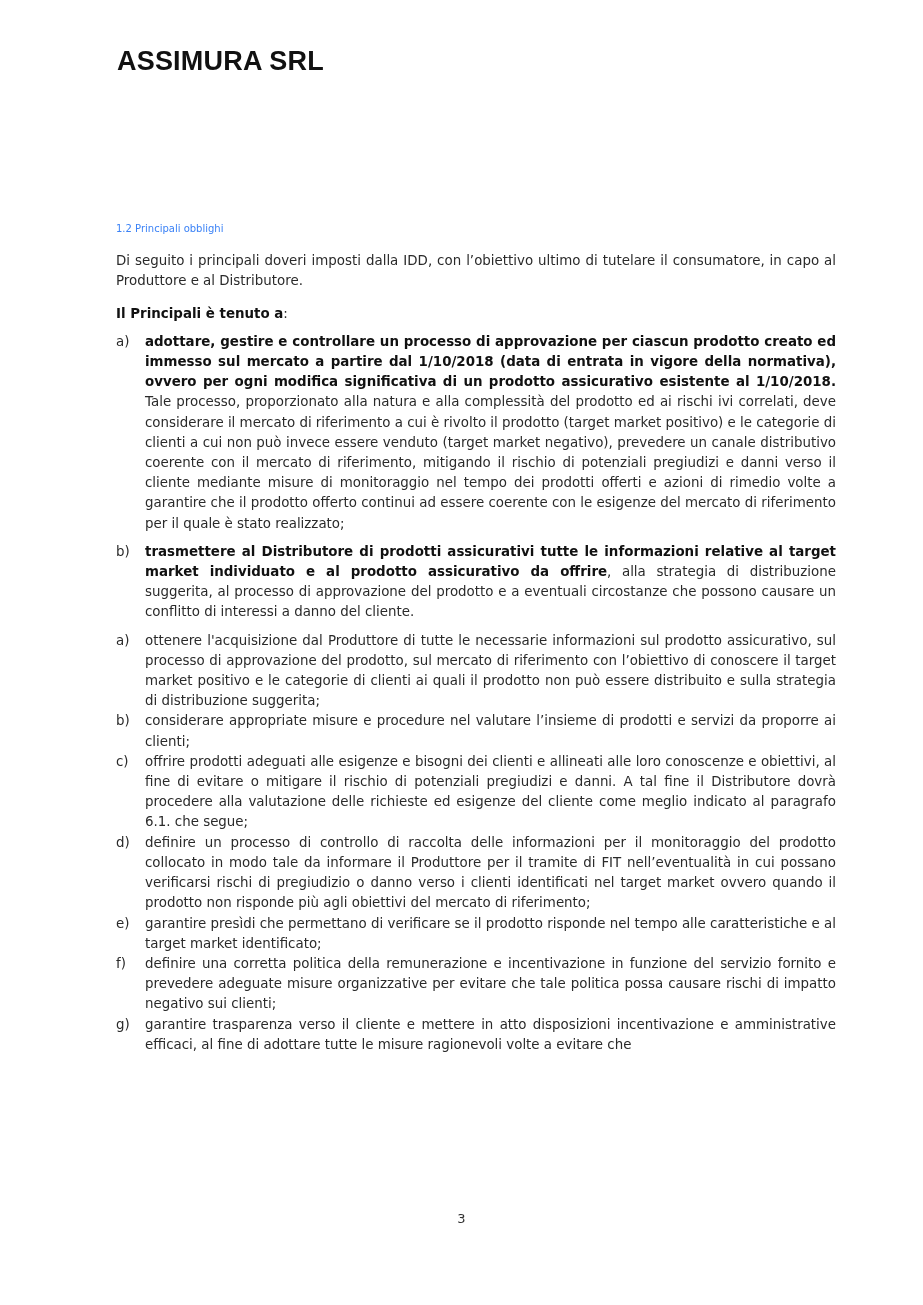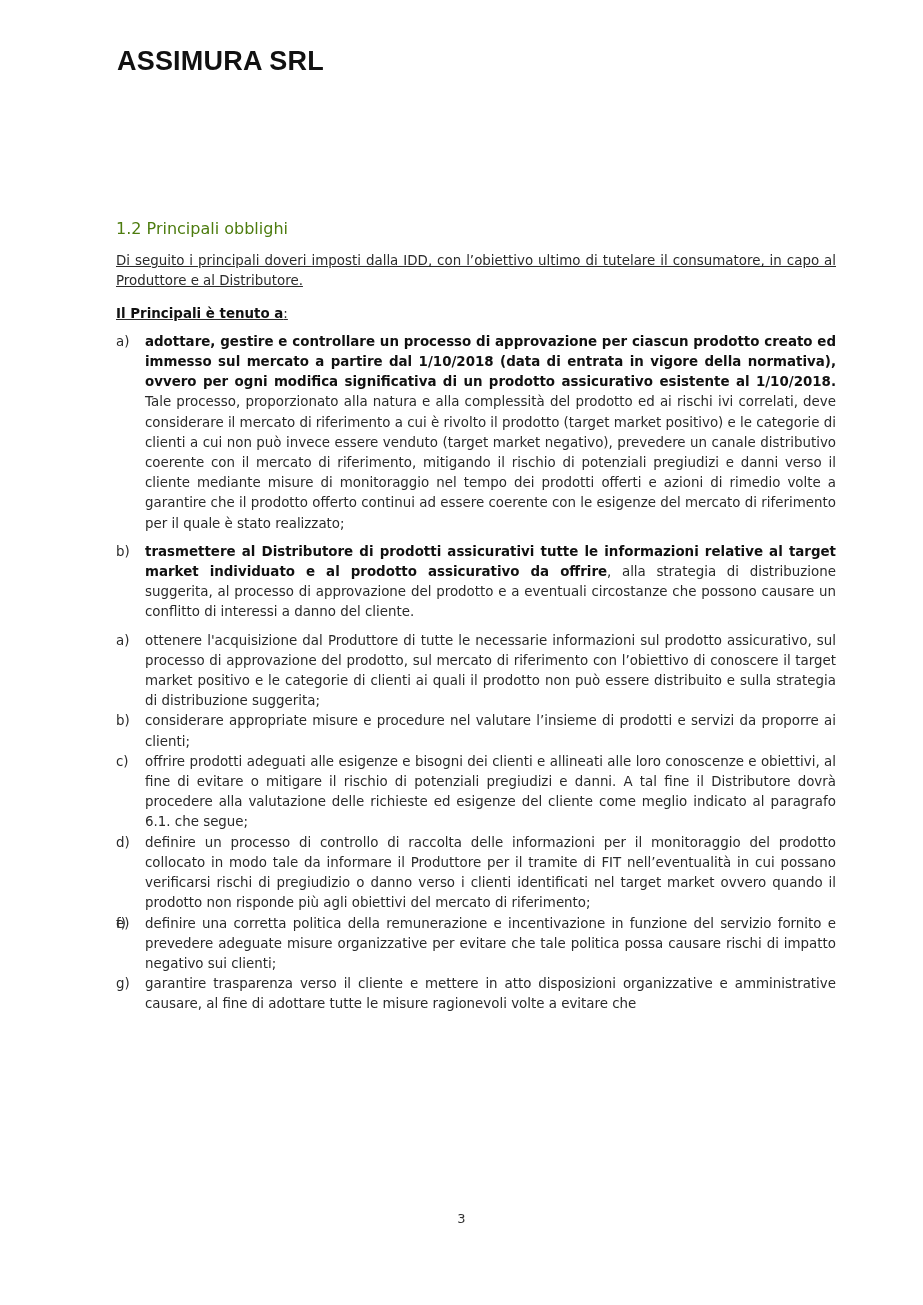--- a/index.html
+++ b/index.html
@@ -3,22 +3,22 @@
   <meta charset="utf-8">
   <style>
     html, body { margin: 0; padding: 0; background: #ffffff; }
     body { width: 923px; height: 1305px; position: relative; overflow: hidden;
            font-family: "Liberation Sans", sans-serif; color: #222; }
     .page { position: absolute; left: 0; top: 0; width: 774px; height: 1305px; }
     .company { position: absolute; left: 117px; top: 46px; font-family: "Liberation Sans", sans-serif;
                font-weight: bold; font-size: 27px; color: #111; letter-spacing: 0.2px; }
     .content { position: absolute; left: 116px; top: 219px; width: 720px;
                font-family: "DejaVu Sans", sans-serif; font-size: 13.4px; line-height: 20.2px; color: #2a2a2a; }
-    .section-title { color: #4d7c0f; font-size: 16px; margin: 0 0 6px 0; font-weight: normal; }
-    p { margin: 12px 0 8px 0; text-align: justify; text-decoration: underline; }
+    .section-title { color: #3b82f6; font-size: 10px; margin: 0 0 6px 0; font-weight: normal; }
+    p { margin: 12px 0 8px 0; text-align: justify; }
     .b { font-weight: bold; color: #111; }
     ol { list-style: none; margin: 0 0 8px 0; padding: 0; }
     li { position: relative; padding-left: 29px; text-align: justify; margin-bottom: 0; }
     li.gap { margin-bottom: 8px; }
     .marker { position: absolute; left: 0; top: 0; }
     .pnum { position: absolute; top: 1211px; left: 0; width: 923px; text-align: center;
             font-family: "DejaVu Sans", sans-serif; font-size: 13px; color: #333; }
   </style>
 </head>
 <body>
@@ -40,20 +40,20 @@
         <span class="marker">b)</span><span class="b">trasmettere al Distributore di prodotti assicurativi tutte le informazioni relative al target market individuato e al prodotto assicurativo da offrire</span><span>, alla strategia di distribuzione suggerita, al processo di approvazione del prodotto e a eventuali circostanze che possono causare un conflitto di interessi a danno del cliente.</span>
       </li>
     </ol>
 
 
     <ol>
       <li><span class="marker">a)</span><span>ottenere l'acquisizione dal Produttore di tutte le necessarie informazioni sul prodotto assicurativo, sul processo di approvazione del prodotto, sul mercato di riferimento con l’obiettivo di conoscere il target market positivo e le categorie di clienti ai quali il prodotto non può essere distribuito e sulla strategia di distribuzione suggerita;</span></li>
       <li><span class="marker">b)</span><span>considerare appropriate misure e procedure nel valutare l’insieme di prodotti e servizi da proporre ai clienti;</span></li>
       <li><span class="marker">c)</span><span>offrire prodotti adeguati alle esigenze e bisogni dei clienti e allineati alle loro conoscenze e obiettivi, al fine di evitare o mitigare il rischio di potenziali pregiudizi e danni. A tal fine il Distributore dovrà procedere alla valutazione delle richieste ed esigenze del cliente come meglio indicato al paragrafo 6.1. che segue;</span></li>
       <li><span class="marker">d)</span><span>definire un processo di controllo di raccolta delle informazioni per il monitoraggio del prodotto collocato in modo tale da informare il Produttore per il tramite di FIT nell’eventualità in cui possano verificarsi rischi di pregiudizio o danno verso i clienti identificati nel target market ovvero quando il prodotto non risponde più agli obiettivi del mercato di riferimento;</span></li>
-      <li><span class="marker">e)</span></li>
+      <li><span class="marker">e)</span><span>garantire presìdi che permettano di verificare se il prodotto risponde nel tempo alle caratteristiche e al target market identificato;</span></li>
       <li><span class="marker">f)</span><span>definire una corretta politica della remunerazione e incentivazione in funzione del servizio fornito e prevedere adeguate misure organizzative per evitare che tale politica possa causare rischi di impatto negativo sui clienti;</span></li>
-      <li><span class="marker">g)</span><span>garantire trasparenza verso il cliente e mettere in atto disposizioni organizzative e amministrative causare, al fine di adottare tutte le misure ragionevoli volte a evitare che</span></li>
+      <li><span class="marker">g)</span><span>garantire trasparenza verso il cliente e mettere in atto disposizioni incentivazione e amministrative efficaci, al fine di adottare tutte le misure ragionevoli volte a evitare che</span></li>
     </ol>
   </div>
 
   <div class="pnum">3</div>
 </div>
 
 </body></html>

